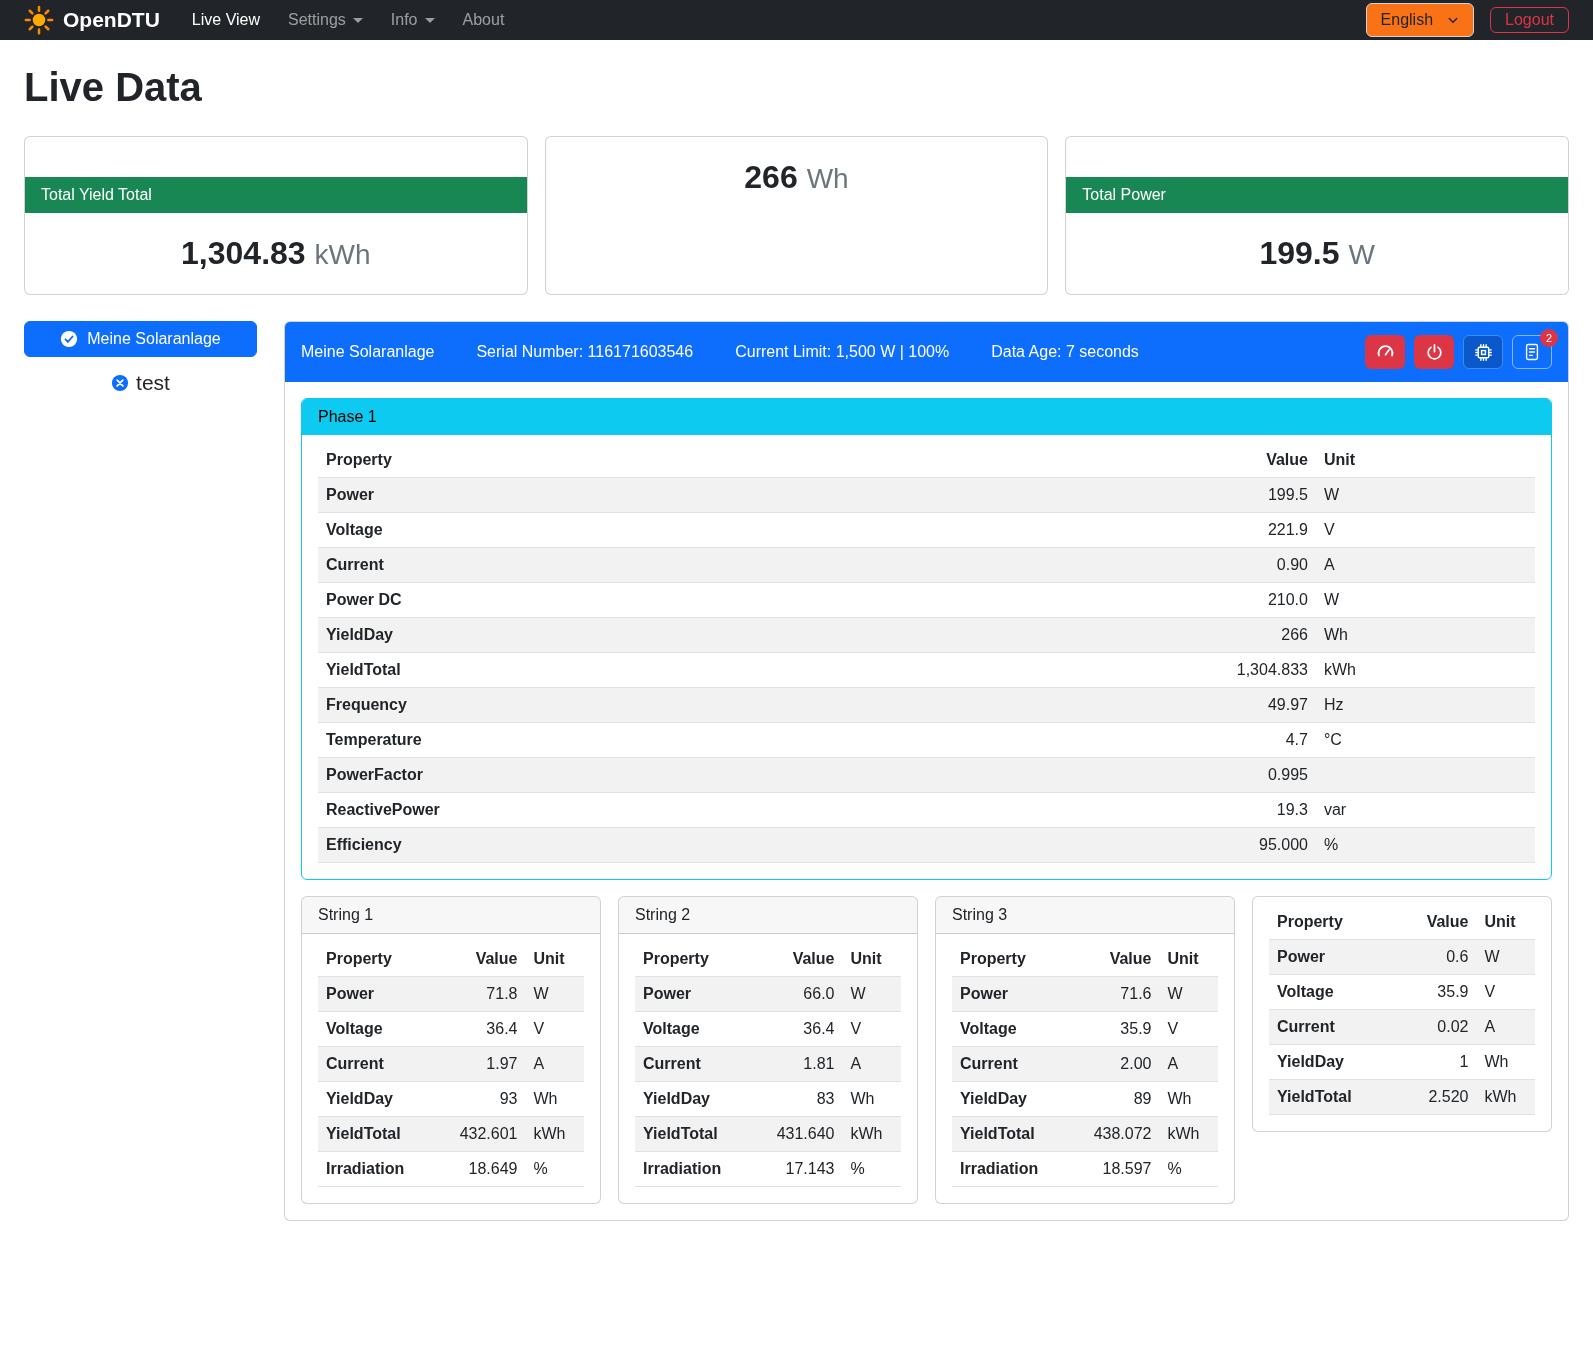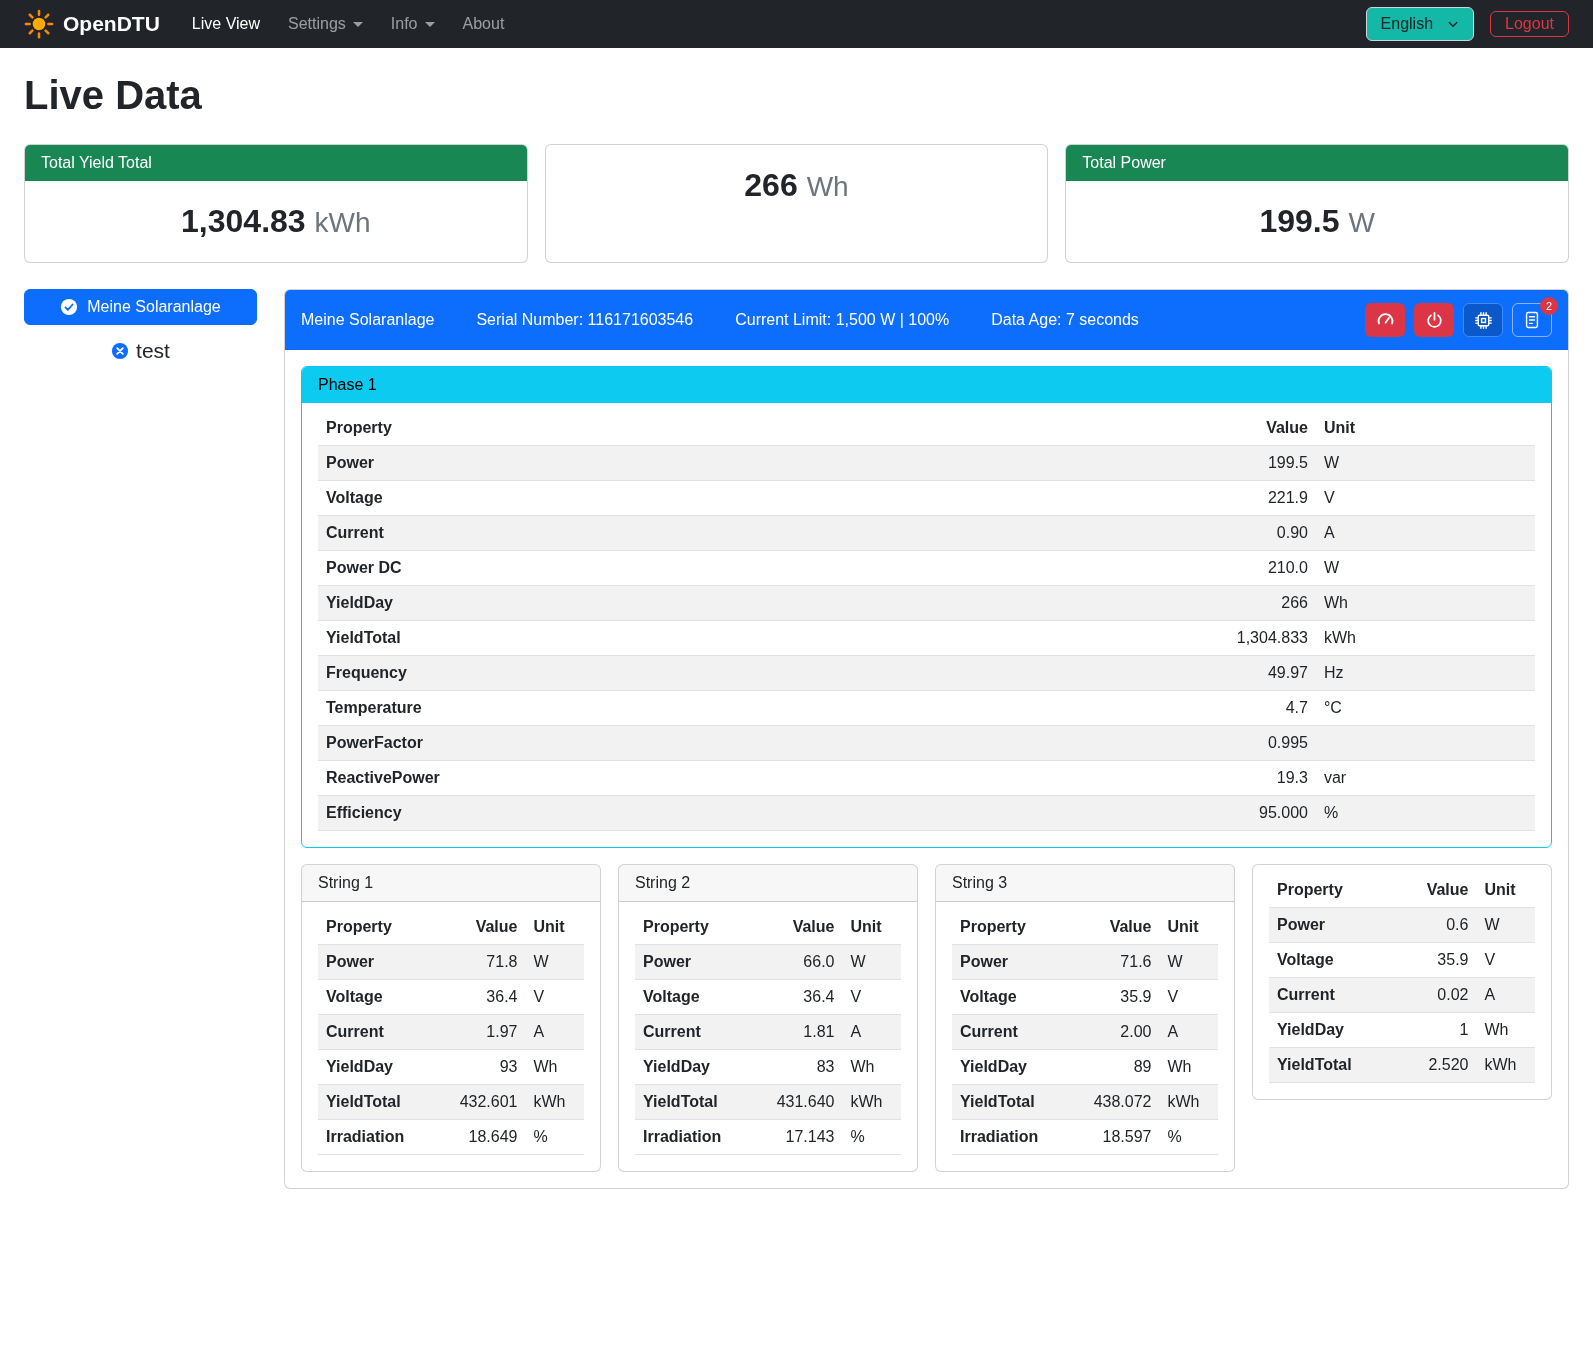--- a/index.html
+++ b/index.html
@@ -7,21 +7,21 @@
   body {
     margin: 0;
     font-family: "Liberation Sans", sans-serif;
     font-size: 16px;
     color: #212529;
     background: #fff;
   }
 
   
   .navbar {
-    height: 48px;
+    height: 40px;
     background: #212529;
     display: flex;
     align-items: center;
     padding: 0 24px;
   }
   .brand {
     display: flex;
     align-items: center;
     gap: 9px;
     color: #fff;
@@ -45,21 +45,21 @@
     border-left: 5px solid transparent;
     border-right: 5px solid transparent;
   }
   .nav-right {
     margin-left: auto;
     display: flex;
     align-items: center;
     gap: 16px;
   }
   .lang-select {
-    background: #14b8a6;
+    background: #f97316;
     color: #212529;
     border: 1px solid #ced4da;
     border-radius: 6px;
     padding: 7px 14px;
     display: flex;
     align-items: center;
     gap: 14px;
     cursor: pointer;
   }
   .logout-btn {
@@ -91,20 +91,21 @@
   .card {
     border: 1px solid rgba(0,0,0,.175);
     border-radius: 6px;
     background: #fff;
     overflow: hidden;
   }
   .summary-card .card-header {
     background: #198754;
     color: #fff;
     padding: 9px 16px;
+    margin-top: 40px;
   }
   .summary-card .card-body {
     padding: 22px 16px;
     text-align: center;
   }
   .summary-value { font-size: 32px; font-weight: 700; }
   .summary-unit { font-size: 28px; color: #6c757d; margin-left: 9px; }
 
   
   .main-row {

